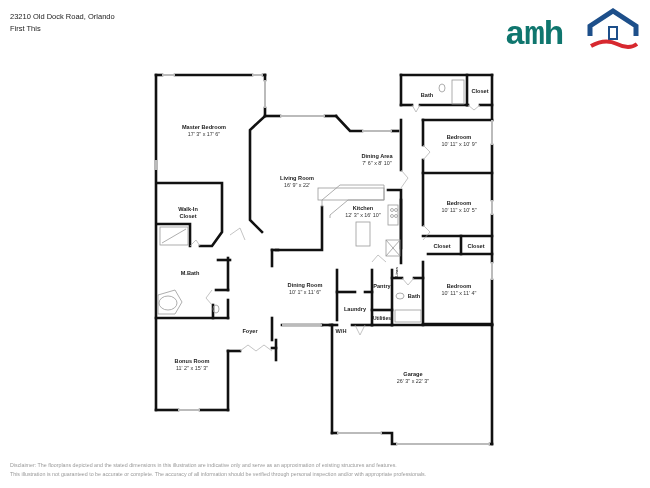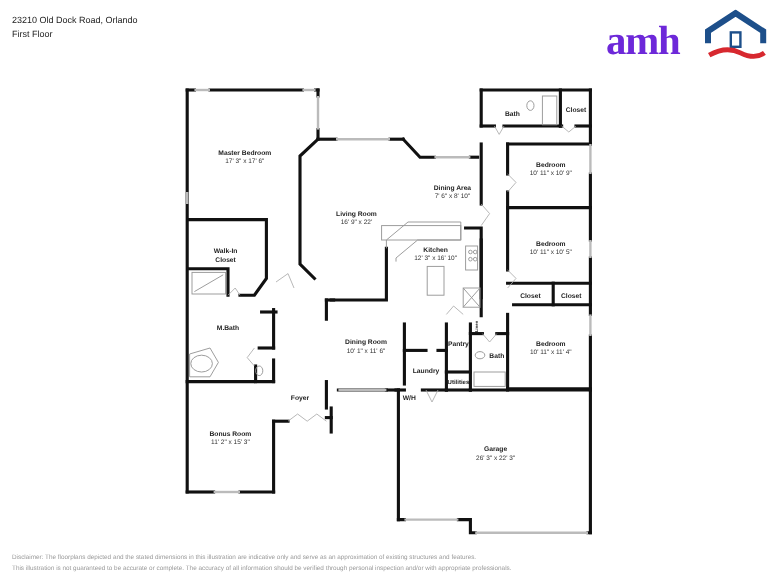--- a/index.html
+++ b/index.html
@@ -1,30 +1,30 @@
 <!DOCTYPE html>
 <html><head>
   <meta charset="utf-8">
   <style>
     html, body { margin: 0; padding: 0; background: #ffffff; }
     body { width: 650px; height: 488px; position: relative; overflow: hidden; font-family: "Liberation Sans", sans-serif; }
     .hdr { position: absolute; left: 10px; top: 11px; font-size: 7.5px; color: #222; line-height: 12px; }
     .logo { position: absolute; left: 505px; top: 8px; width: 135px; height: 44px; }
-    .logo-text { position: absolute; left: 0; top: 10px; font-size: 34px; font-weight: bold; color: #6d28d9; letter-spacing: -1px; font-family: Liberation Serif, serif; line-height: 34px; }
+    .logo-text { position: absolute; left: 0; top: 10px; font-size: 34px; font-weight: bold; color: #0f766e; letter-spacing: -1px; font-family: Liberation Mono, monospace; line-height: 34px; }
     .plan { position: absolute; left: 0; top: 0; }
     .lbl { font-family: "Liberation Sans", sans-serif; font-size: 5.6px; fill: #222; font-weight: bold; text-anchor: middle; }
     .dim { font-family: "Liberation Sans", sans-serif; font-size: 5.4px; fill: #333; text-anchor: middle; }
     .disc { position: absolute; left: 10px; top: 461px; font-size: 5.3px; color: #999; line-height: 9px; }
   </style>
 </head>
 <body>
 
 <div class="hdr">
   <div>23210 Old Dock Road, Orlando</div>
-  <div>First Floor</div>
+  <div>First This</div>
 </div>
 
 <div class="logo">
   <span class="logo-text">amh</span>
   <svg width="135" height="44" style="position:absolute;left:0;top:0;">
     <polyline points="85,28 85,18 108,3 131,18 131,28" fill="none" stroke="#1d4f8a" stroke-width="5"></polyline>
     <rect x="103" y="18" width="10" height="14" fill="#1d4f8a"></rect>
     <rect x="105" y="20" width="6" height="10" fill="#fff"></rect>
     <path d="M86,38 Q100,30 112,36 T132,36" fill="none" stroke="#d7282f" stroke-width="4"></path>
   </svg>

